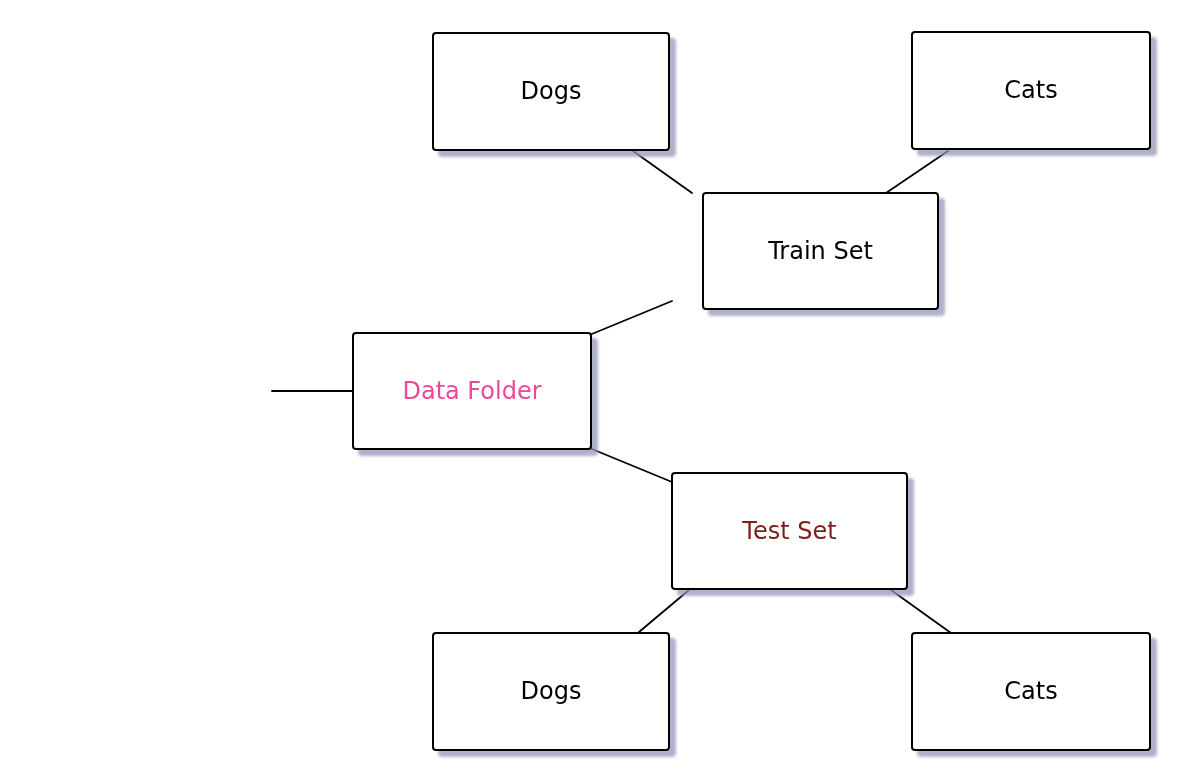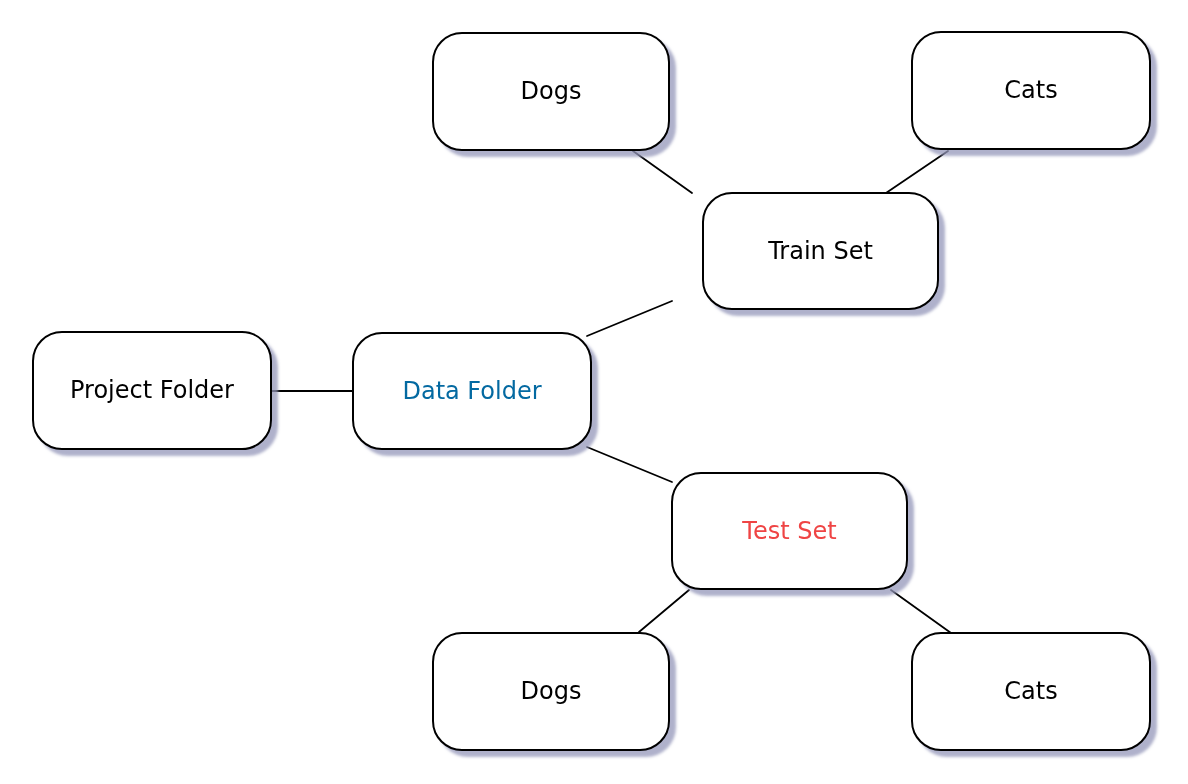--- a/index.html
+++ b/index.html
@@ -24,21 +24,21 @@
   .edge-layer line {
     stroke: #000000;
     stroke-width: 1.8;
     stroke-linecap: round;
   }
   .node {
     position: absolute;
     box-sizing: border-box;
     background: #ffffff;
     border: 2px solid #000000;
-    border-radius: 30px;
+    border-radius: 4px;
     box-shadow: 6px 6px 3px rgba(148, 151, 185, 0.75);
     display: flex;
     align-items: center;
     justify-content: center;
     color: #000000;
     font-size: 24px;
     line-height: 1.2;
     white-space: nowrap;
   }
   .node .label {
@@ -51,31 +51,28 @@
 <div class="canvas" style="width: 1188px; height: 784px; background: rgb(255, 255, 255);">
   <svg class="edge-layer" xmlns="http://www.w3.org/2000/svg" viewBox="0 0 1188 784">
       <line x1="272" y1="391" x2="352" y2="391" stroke="#000000"></line>
       <line x1="587" y1="336" x2="672" y2="301" stroke="#000000"></line>
       <line x1="692" y1="193" x2="633" y2="151" stroke="#000000"></line>
       <line x1="886" y1="193" x2="948" y2="151" stroke="#000000"></line>
       <line x1="587" y1="447" x2="672" y2="482" stroke="#000000"></line>
       <line x1="689" y1="590" x2="639" y2="632" stroke="#000000"></line>
       <line x1="891" y1="590" x2="951" y2="633" stroke="#000000"></line>
     </svg>
-<div class="node" style="left: 32px; top: 331px; width: 240px; height: 119px; background: rgb(255, 255, 255); border-color: rgb(0, 0, 0);">
-      <span class="label" style="color: rgb(0, 0, 0);">Project Folder</span>
-    </div>
     <div class="node" style="left: 352px; top: 332px; width: 240px; height: 118px; background: rgb(255, 255, 255); border-color: rgb(0, 0, 0);">
-      <span class="label" style="color: #0369a1;">Data Folder</span>
+      <span class="label" style="color: #ec4899;">Data Folder</span>
     </div>
     <div class="node" style="left: 671px; top: 192px; width: 237px; height: 118px; background: rgb(255, 255, 255); border-color: rgb(0, 0, 0); margin-left: 31px;">
       <span class="label" style="color: rgb(0, 0, 0);">Train Set</span>
     </div>
     <div class="node" style="left: 671px; top: 472px; width: 237px; height: 118px; background: rgb(255, 255, 255); border-color: rgb(0, 0, 0);">
-      <span class="label" style="color: #ef4444;">Test Set</span>
+      <span class="label" style="color: #7f1d1d;">Test Set</span>
     </div>
     <div class="node" style="left: 432px; top: 32px; width: 238px; height: 119px; background: rgb(255, 255, 255); border-color: rgb(0, 0, 0);">
       <span class="label" style="color: rgb(0, 0, 0);">Dogs</span>
     </div>
     <div class="node" style="left: 911px; top: 31px; width: 240px; height: 119px; background: rgb(255, 255, 255); border-color: rgb(0, 0, 0);">
       <span class="label" style="color: rgb(0, 0, 0);">Cats</span>
     </div>
     <div class="node" style="left: 432px; top: 632px; width: 238px; height: 119px; background: rgb(255, 255, 255); border-color: rgb(0, 0, 0);">
       <span class="label" style="color: rgb(0, 0, 0);">Dogs</span>
     </div>

